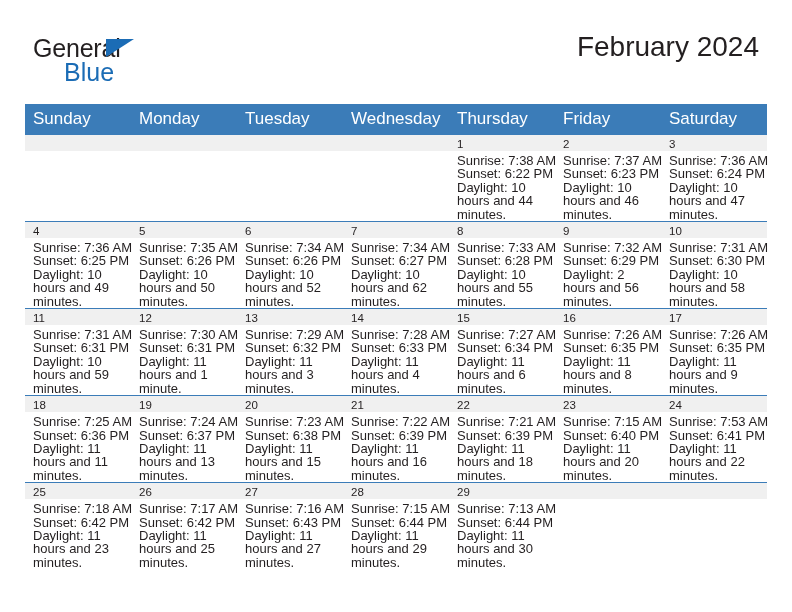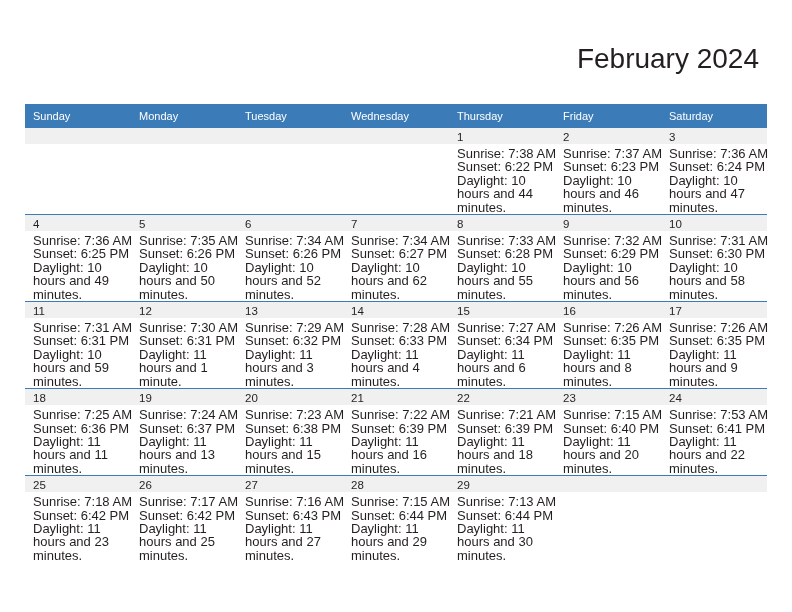--- a/index.html
+++ b/index.html
@@ -62,21 +62,20 @@
     font-size: 25px;
     color: #1b6cb5;
     line-height: 28px;
     font-family: "Liberation Sans", sans-serif;
   }
   .title-block {
     position: absolute;
     right: 0;
     top: 0;
     text-align: right;
-    margin-top: 12px;
   }
   .cal-title {
     font-size: 28px;
     color: #231f20;
     line-height: 34px;
     white-space: nowrap;
   }
   .cal-subtitle {
     font-size: 14.5px;
     color: #231f20;
@@ -90,21 +89,21 @@
     position: absolute;
     left: 25px;
     top: 104px;
     width: 742px;
     border-collapse: collapse;
     table-layout: fixed;
   }
   .calendar th {
     background: #3b7cb8;
     color: #ffffff;
-    font-size: 11px;
+    font-size: 17px;
     font-weight: normal;
     text-align: left;
     padding: 5px 0 5px 8px;
     height: 13px;
     border: none;
   }
   .calendar td {
     vertical-align: top;
     padding: 0;
     border: none;
@@ -141,20 +140,25 @@
     white-space: normal;
   }
 </style>
 </head>
 <body>
 
 <div class="page">
 
   <div class="header">
 
+    <div class="logo">
+      <span class="logo-general">General</span>
+      <span class="logo-tri"></span>
+      <span class="logo-blue">Blue</span>
+    </div>
 
     <div class="title-block">
       <div class="cal-title">February 2024</div>
     </div>
 
   </div>
 
   <table class="calendar">
     <thead>
       <tr>
@@ -245,21 +249,21 @@
               <div>Sunrise: 7:33 AM</div>
               <div>Sunset: 6:28 PM</div>
               <div class="daylight-line">Daylight: 10 hours and 55 minutes.</div>
             </div>
           </td>
           <td>
             <div class="daynum-band">9</div>
             <div class="cell-body">
               <div>Sunrise: 7:32 AM</div>
               <div>Sunset: 6:29 PM</div>
-              <div class="daylight-line">Daylight: 10 hours and 56 minutes.</div>
+              <div class="daylight-line">Daylight: 2 hours and 56 minutes.</div>
             </div>
           </td>
           <td>
             <div class="daynum-band">10</div>
             <div class="cell-body">
               <div>Sunrise: 7:31 AM</div>
               <div>Sunset: 6:30 PM</div>
               <div class="daylight-line">Daylight: 10 hours and 58 minutes.</div>
             </div>
           </td>

